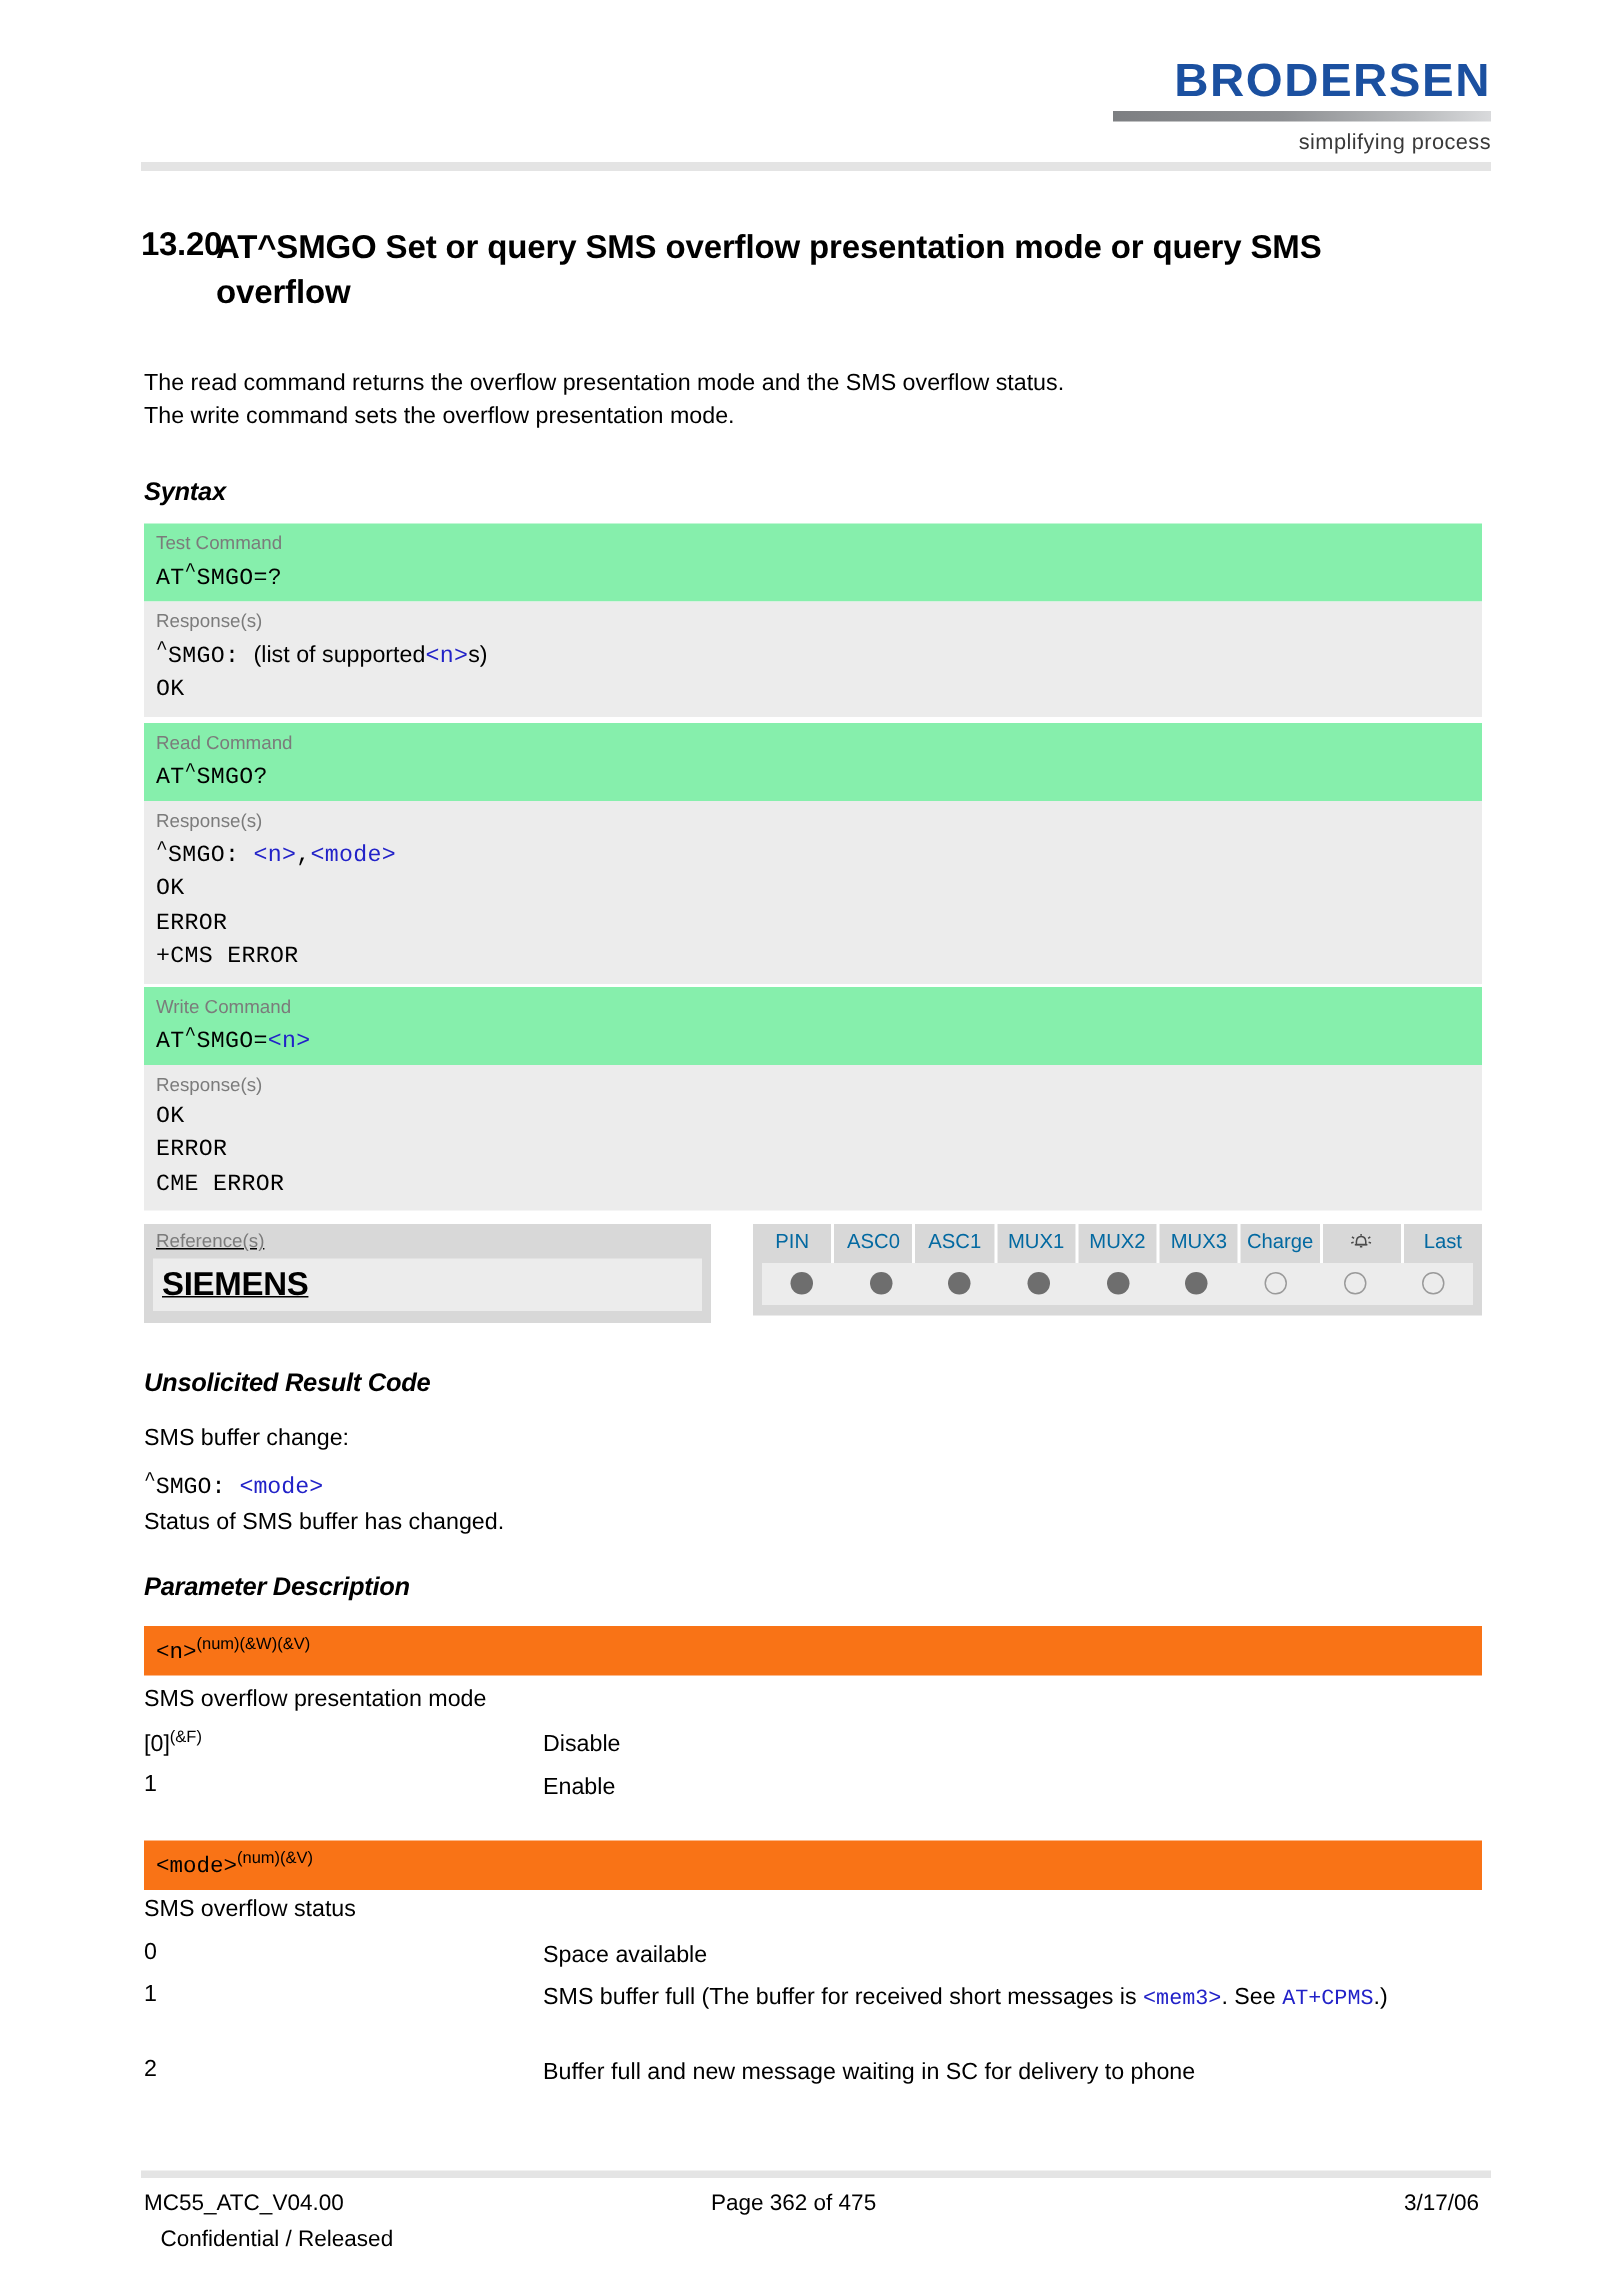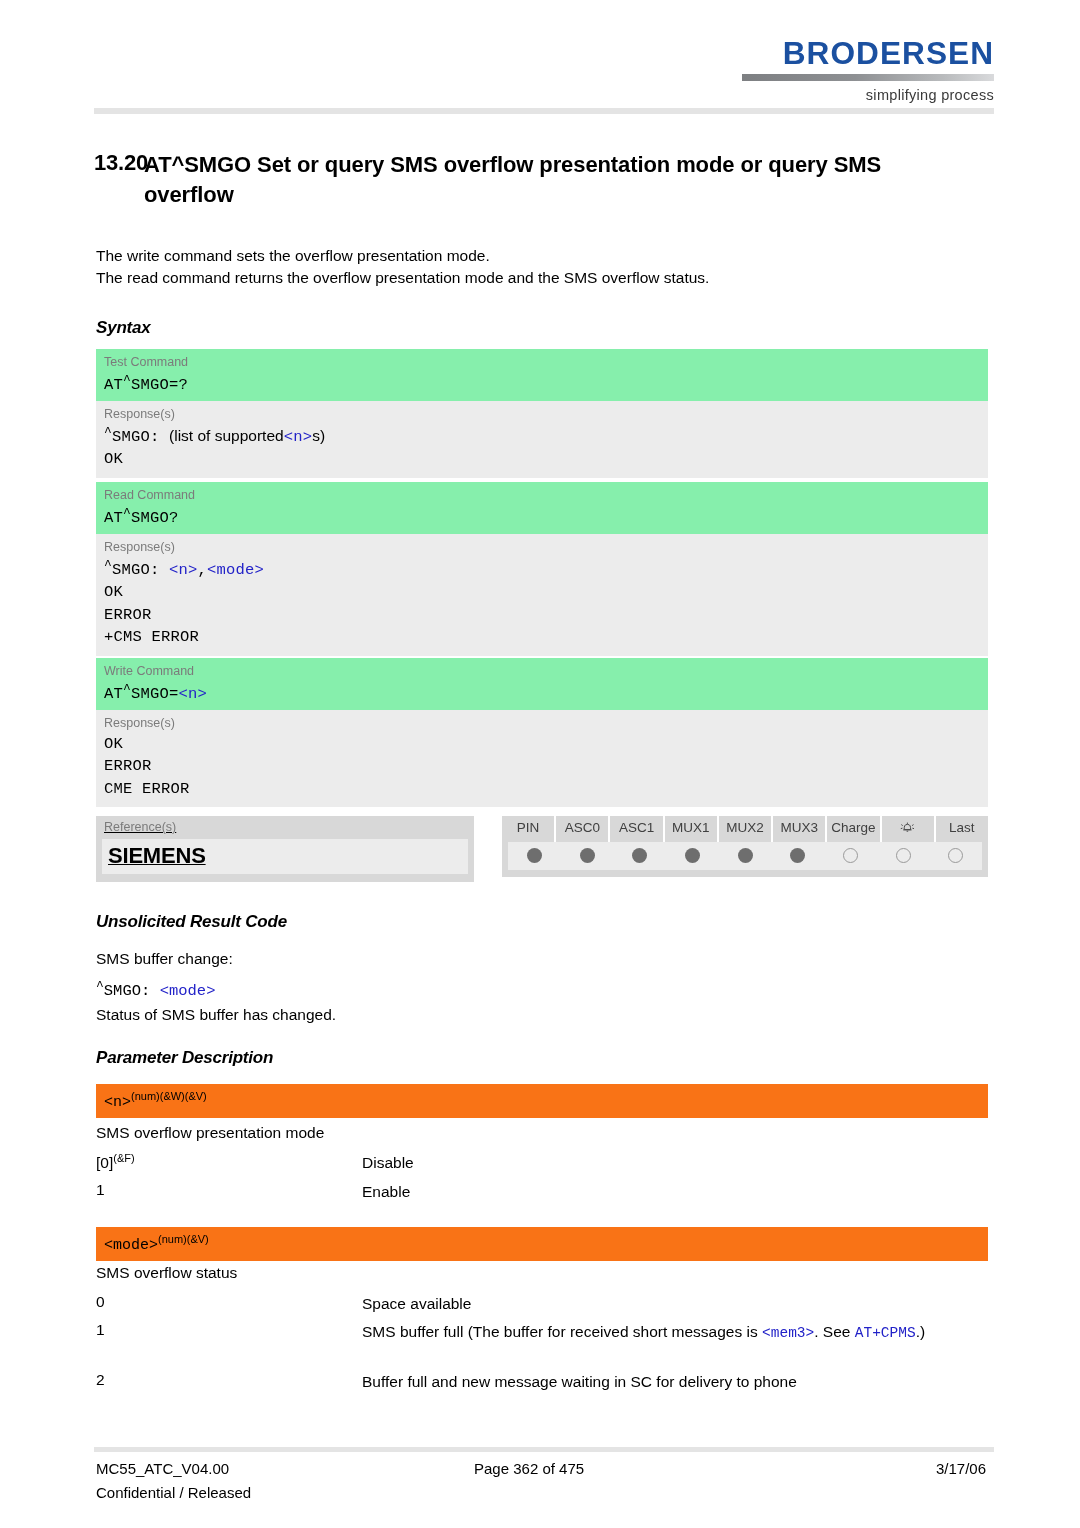--- a/index.html
+++ b/index.html
@@ -185,21 +185,21 @@
     padding-bottom: 7px;
   }
   .status-head {
     display: flex;
     width: 100%;
   }
   .status-head .cell {
     flex: 1 1 0;
     text-align: center;
     font-size: 13.5px;
-    color: #404040;
+    color: #0369a1;
     padding: 4px 0 4px 0;
     border-right: 2px solid #ffffff;
     box-sizing: border-box;
   }
   .status-head .cell:last-child { border-right: none; }
   .status-dots {
     display: flex;
     width: calc(100% - 12px);
     margin: 0 6px;
     background: #ececec;
@@ -298,21 +298,21 @@
     position: absolute;
     left: 96px;
     top: 1460px;
     width: 890px;
     font-size: 15px;
   }
   .footer-top { position: relative; height: 21px; }
   .f-left  { position: absolute; left: 0; }
   .f-mid   { position: absolute; left: 378px; text-align: center; }
   .f-right { position: absolute; right: 0; }
-  .footer-bottom { margin-top: 3px; }
+  .footer-bottom { margin-top: 3px; margin-left: 11px; }
 </style>
 </head>
 <body>
 
 <div class="page">
 
   <div class="header">
     <div class="logo-block">
       <div class="logo-word">BRODERSEN</div>
       <div class="logo-bar"></div>
@@ -320,22 +320,22 @@
     </div>
     <div class="header-rule"></div>
   </div>
 
   <div class="title-row">
     <div class="title-num">13.20</div>
     <div class="title-text">AT^SMGO  Set or query SMS overflow presentation mode or query SMS overflow</div>
   </div>
 
   <div class="intro">
+    <div>The read command returns the overflow presentation mode and the SMS overflow status.</div>
     <div>The write command sets the overflow presentation mode.</div>
-    <div>The read command returns the overflow presentation mode and the SMS overflow status.</div>
   </div>
 
   <div class="sec-head" id="syntax-heading">Syntax</div>
 
   <div class="syn-block" style="top:349px;">
     <div class="syn-cmdband">
       <div class="band-label">Test Command</div>
       <div class="mono-line"><span>AT</span><span class="sup-caret">^</span><span>SMGO=?</span></div>
     </div>
     <div class="syn-respband">

